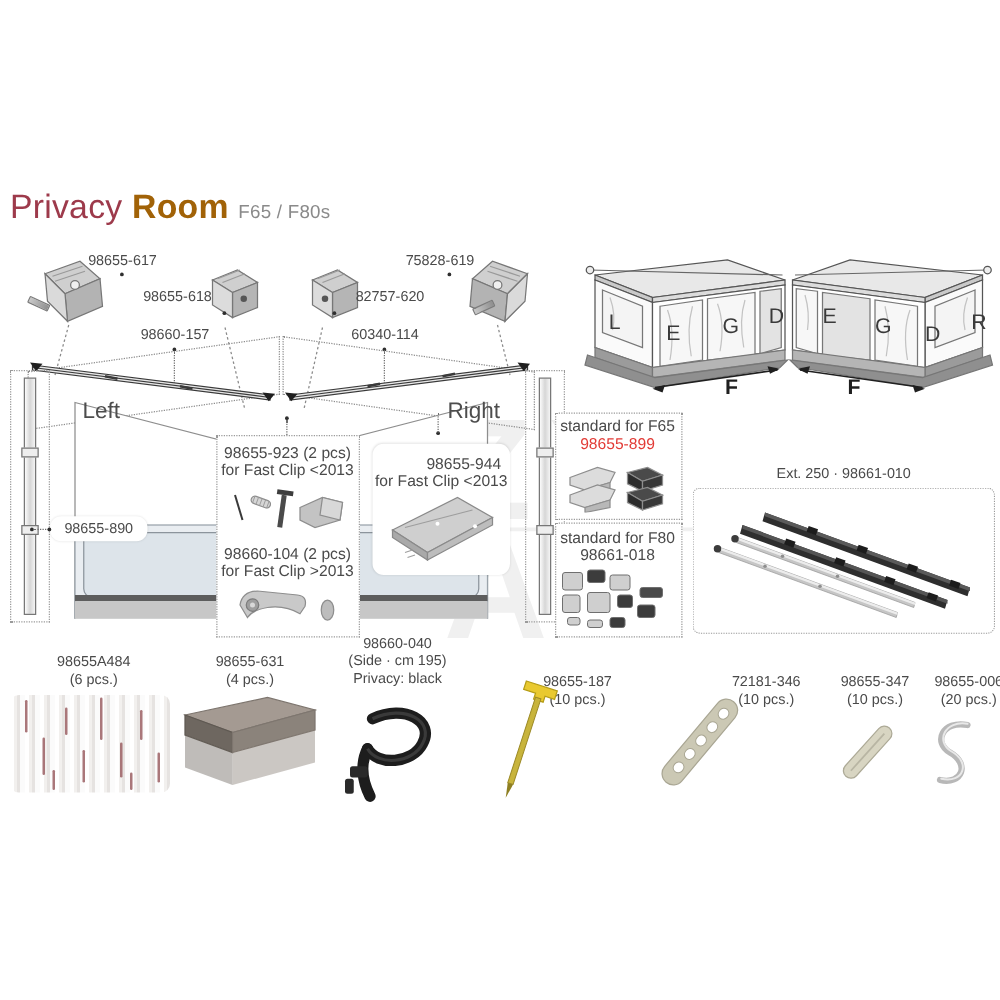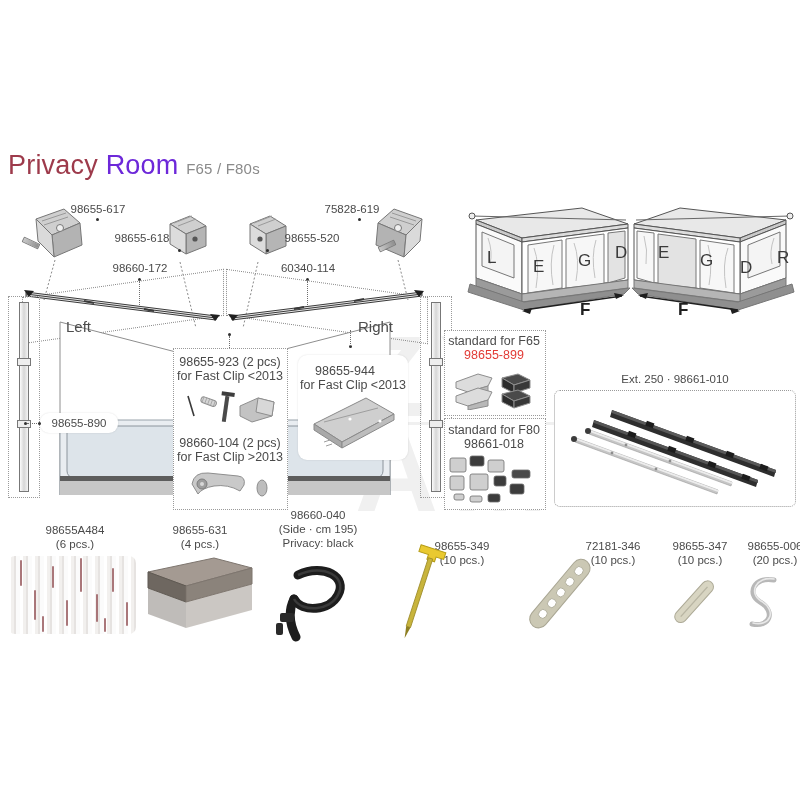--- a/index.html
+++ b/index.html
@@ -5,21 +5,21 @@
   html,body{margin:0;padding:0;background:#ffffff;}
   body{width:800px;height:800px;position:relative;overflow:hidden;
        font-family:"Liberation Sans", sans-serif;color:#3b3b3b;}
 
   .stage{position:absolute;left:0;top:0;width:800px;height:800px;}
   .abs{position:absolute;}
 
   
   #title{left:8px;top:150px;font-size:27px;letter-spacing:.2px;white-space:nowrap;}
   #title .t1{color:#9d3a4b;font-weight:400;}
-  #title .t2{color:#6d28d9;font-weight:400;}
+  #title .t2{color:#a16207;font-weight:700;}
   #title .t3{color:#8a8a8a;font-size:15px;text-align:right;}
 
   
   .lbl{font-size:11.5px;color:#4a4a4a;white-space:nowrap;line-height:13.5px;text-align:center;}
   .lbl.big{font-size:12.5px;}
   .lbl.red{color:#e23b36;}
 
   
   .dotbox{border:1px dotted #9a9a9a;background:#fff;}
   .solidsoft{background:#fff;border-radius:9px;box-shadow:0 0 2px rgba(0,0,0,.13);}
@@ -29,21 +29,21 @@
   .lline{border-left:1px dotted #6e6e6e;}
   .lline-h{border-top:1px dotted #6e6e6e;}
 
   
   #watermark{left:355px;top:330px;width:420px;height:185px;
     color:#f0f0f0;font-size:115px;line-height:92px;font-weight:700;
     letter-spacing:14px;user-select:none;}
   #watermark .wl{border-bottom:3px solid #f0f0f0;}
 
   
-  .wing-lbl{font-size:15px;color:#4d4d4d;}
+  .wing-lbl{font-size:18px;color:#4d4d4d;}
   .railbox{border:1px dotted #8d8d8d;}
 
   
   .pole{background:linear-gradient(90deg,#fbfbfb,#d6d6d6,#f4f4f4);border:1px solid #777;}
   .polebox{border:1px dotted #9a9a9a;}
   .screw{background:linear-gradient(90deg,#c9c9c9,#8f8f8f);border:1px solid #7c7c7c;}
 
   
   .tent-svg{display:block;}
 
@@ -119,23 +119,23 @@
         <circle cx="30" cy="23" r="3.5" fill="#f0f0f0"></circle>
         <line x1="48" y1="16" x2="24" y2="8" stroke="#999"></line>
         <line x1="46" y1="20" x2="22" y2="12" stroke="#999"></line>
       </g>
     </svg>
   </div>
   <div class="abs screw" style="left:378px;top:243px;width:16px;height:4px;transform:rotate(-25deg);border-radius:1px;"></div>
 
   <div class="abs lbl" style="left:58px;top:203px;width:80px;">98655-617</div>
   <div class="abs lbl" style="left:102px;top:232px;width:80px;">98655-618</div>
-  <div class="abs lbl" style="left:100px;top:262px;width:80px;">98660-172</div>
+  <div class="abs lbl" style="left:100px;top:262px;width:80px;">98660-157</div>
   <div class="abs lbl" style="left:312px;top:203px;width:80px;">75828-619</div>
-  <div class="abs lbl" style="left:272px;top:232px;width:80px;">98655-520</div>
+  <div class="abs lbl" style="left:272px;top:232px;width:80px;">82757-620</div>
   <div class="abs lbl" style="left:268px;top:262px;width:80px;">60340-114</div>
 
   <div class="abs ldot" style="left:96px;top:218px;"></div>
   <div class="abs ldot" style="left:178px;top:249px;"></div>
   <div class="abs ldot" style="left:138px;top:278px;"></div>
   <div class="abs lline" style="left:139px;top:281px;height:26px;"></div>
   <div class="abs ldot" style="left:138px;top:307px;"></div>
   <div class="abs ldot" style="left:306px;top:278px;"></div>
   <div class="abs lline" style="left:307px;top:281px;height:26px;"></div>
   <div class="abs ldot" style="left:306px;top:307px;"></div>
@@ -256,21 +256,21 @@
       <circle cx="16" cy="16" r="5" fill="#9e9e9e" stroke="#7c7c7c"></circle>
       <circle cx="16" cy="16" r="2" fill="#d8d8d8"></circle>
       <ellipse cx="76" cy="20" rx="5" ry="8" fill="#bdbdbd" stroke="#8e8e8e"></ellipse>
     </svg>
   </div>
 
   <div class="abs ldot" style="left:228px;top:333px;"></div>
   <div class="abs lline" style="left:229px;top:336px;height:12px;"></div>
 
   <div class="abs solidsoft" style="left:298px;top:355px;width:110px;height:105px;"></div>
-  <div class="abs lbl big" style="left:290px;top:365px;width:110px;">98655-944</div>
+  <div class="abs lbl big" style="left:316px;top:365px;width:110px;">98655-944</div>
   <div class="abs lbl big" style="left:298px;top:379px;width:110px;">for Fast Clip &lt;2013</div>
   <div class="abs" style="left:306px;top:396px;width:96px;height:58px;">
     <svg width="96" height="58" viewBox="0 0 96 58">
       <polygon points="8,28 60,2 88,18 36,46" fill="#cfcfcf" stroke="#8a8a8a"></polygon>
       <polygon points="8,28 36,46 36,52 8,34" fill="#a9a9a9" stroke="#8a8a8a"></polygon>
       <polygon points="36,46 88,18 88,24 36,52" fill="#bdbdbd" stroke="#8a8a8a"></polygon>
       <line x1="18" y1="26" x2="72" y2="12" stroke="#9e9e9e"></line>
       <circle cx="44" cy="23" r="1.6" fill="#fff"></circle>
       <circle cx="74" cy="25" r="1.6" fill="#fff"></circle>
       <g stroke="#9e9e9e" stroke-width="1">
@@ -482,21 +482,21 @@
         <path d="M22,46 C16,58 18,72 24,84"></path>
       </g>
       <g fill="none" stroke="#3a3a3a" stroke-width="2.5">
         <path d="M26,22 C52,10 76,24 66,42 C58,58 30,60 22,46"></path>
       </g>
       <rect x="8" y="60" width="14" height="9" rx="2" fill="#2a2a2a"></rect>
       <rect x="4" y="70" width="7" height="12" rx="2" fill="#2a2a2a"></rect>
     </svg>
   </div>
 
-  <div class="abs lbl" style="left:412px;top:540px;width:100px;">98655-349</div>
+  <div class="abs lbl" style="left:412px;top:540px;width:100px;">98655-187</div>
   <div class="abs lbl" style="left:412px;top:554px;width:100px;">(10 pcs.)</div>
   <div class="abs" style="left:370px;top:540px;width:120px;height:110px;">
     <svg width="120" height="110" viewBox="0 0 120 110">
       <g transform="rotate(18 60 55)">
         <path d="M36,10 L62,10 L62,17 L54,17 L54,22 L46,22 L46,17 L36,17 Z" fill="#e9c930" stroke="#b59c16"></path>
         <rect x="47" y="20" width="4.5" height="72" fill="#c8b43c" stroke="#9c8a26" stroke-width=".8"></rect>
         <polygon points="47,92 51.5,92 49.2,104" fill="#8e7f22"></polygon>
       </g>
     </svg>
   </div>

